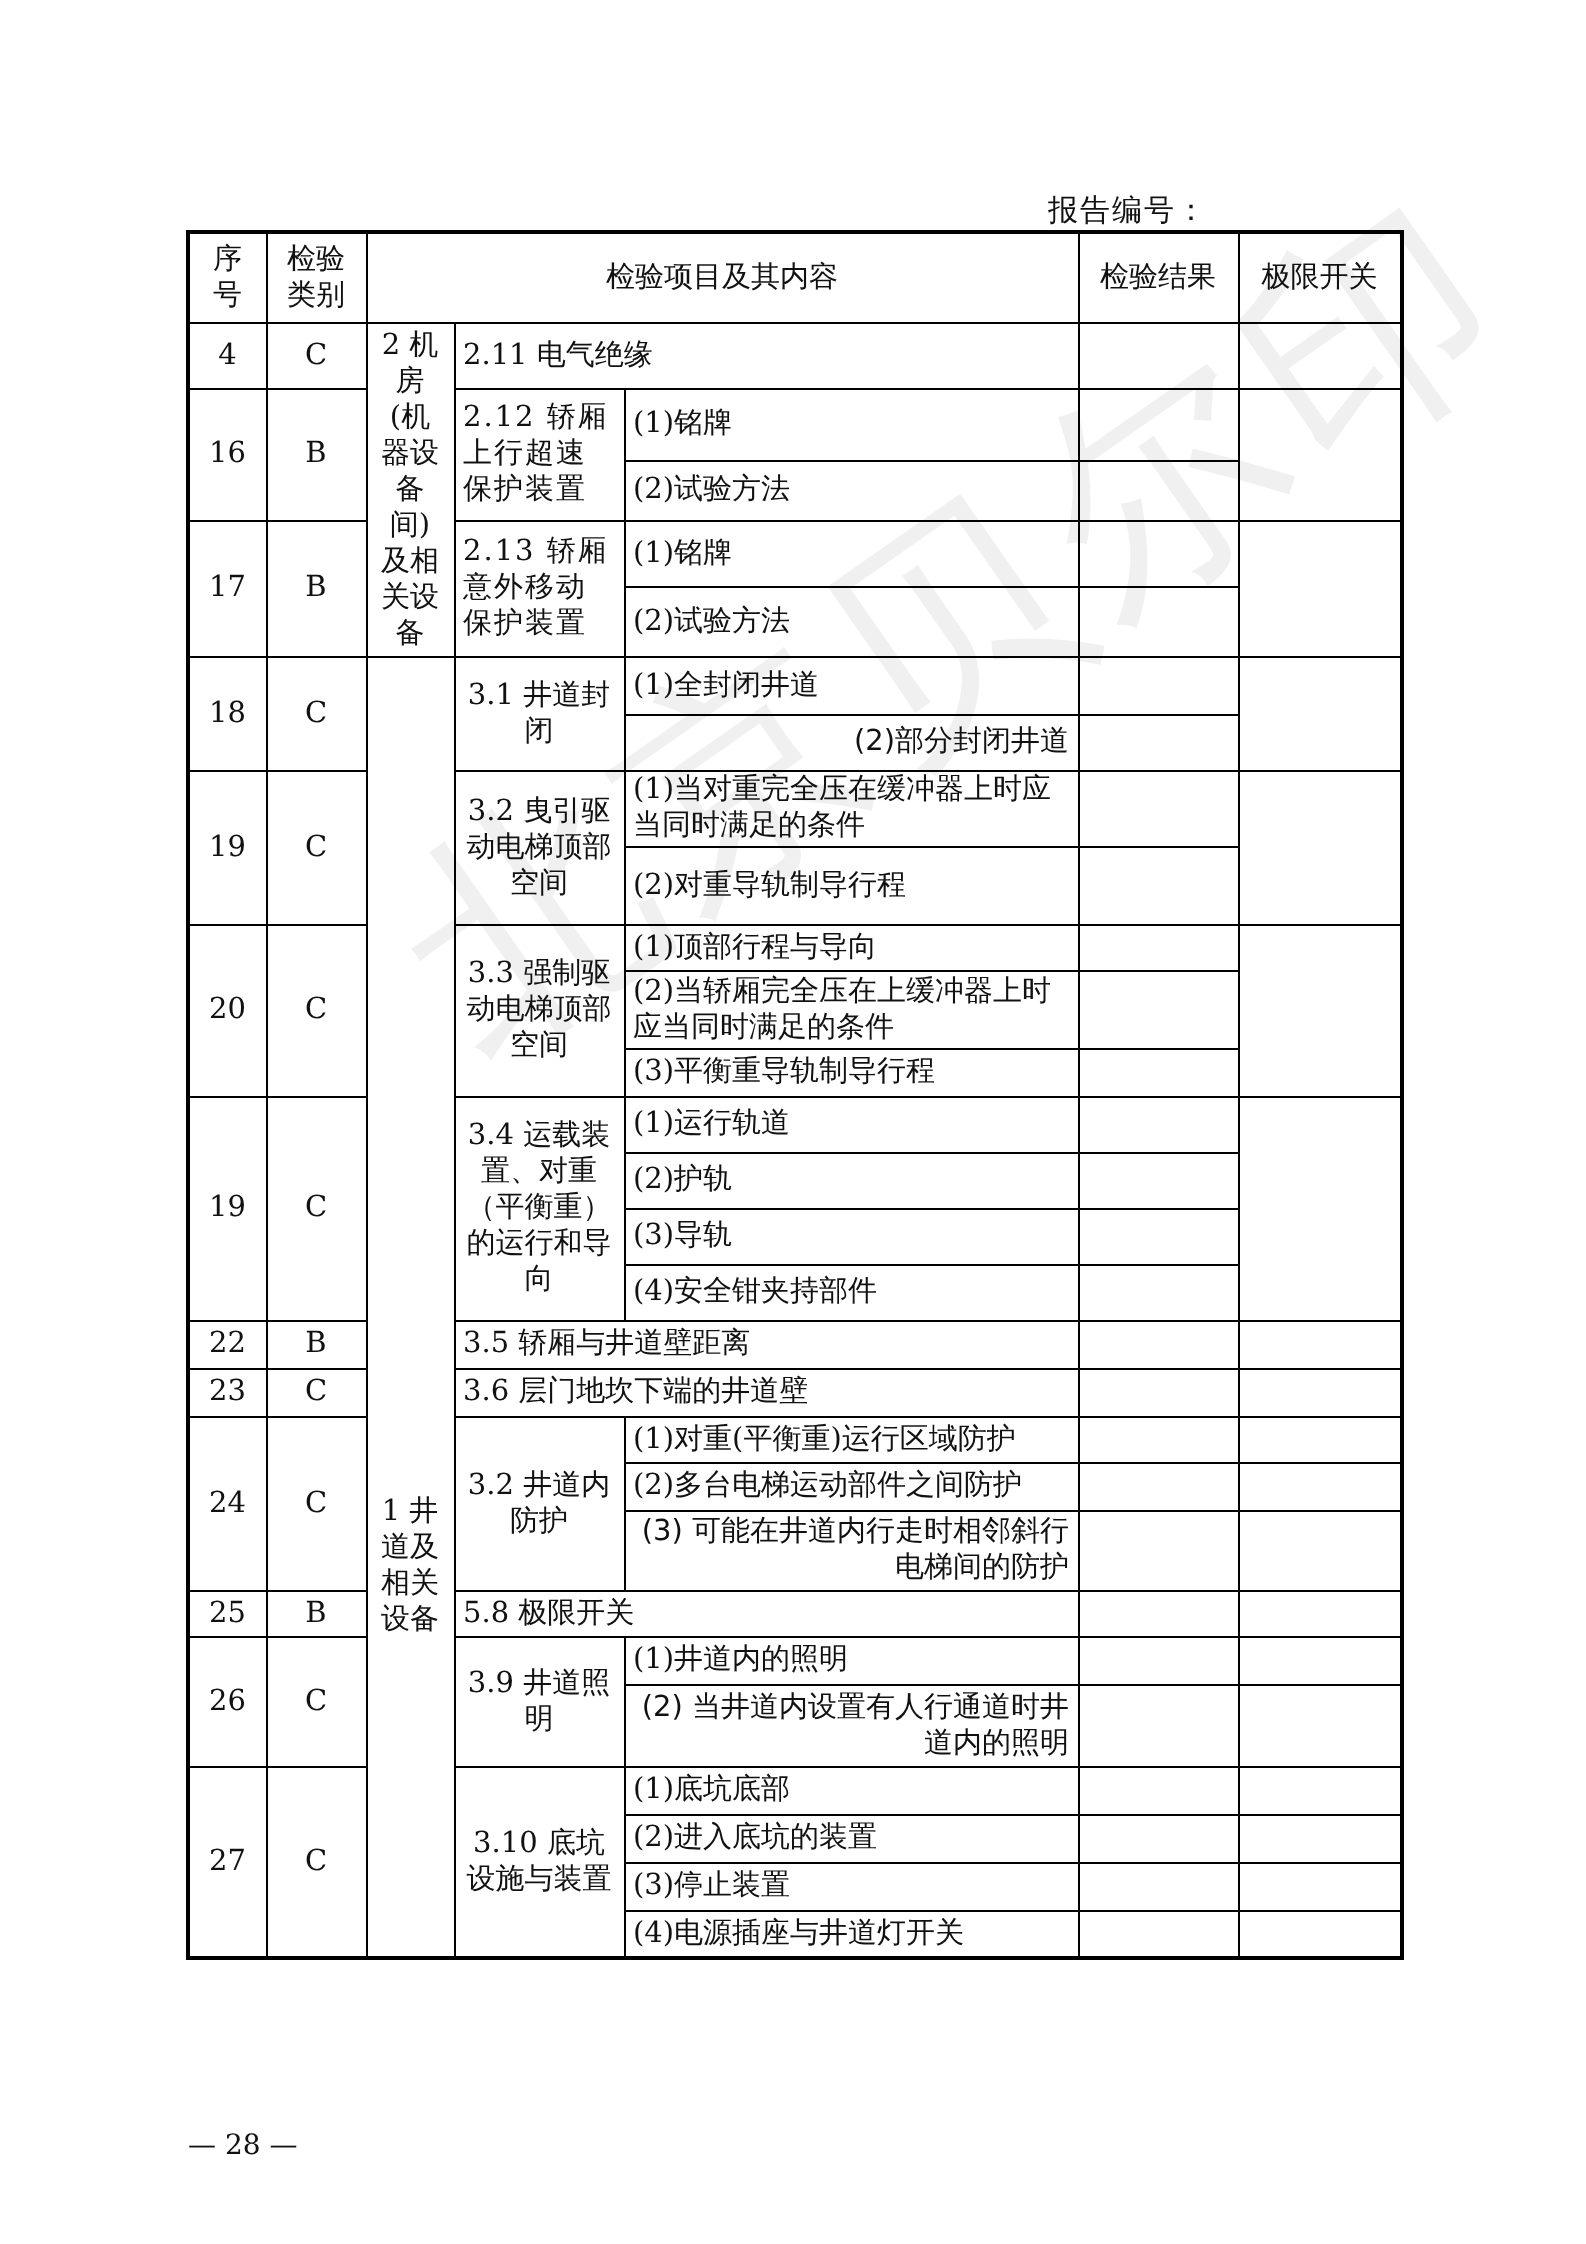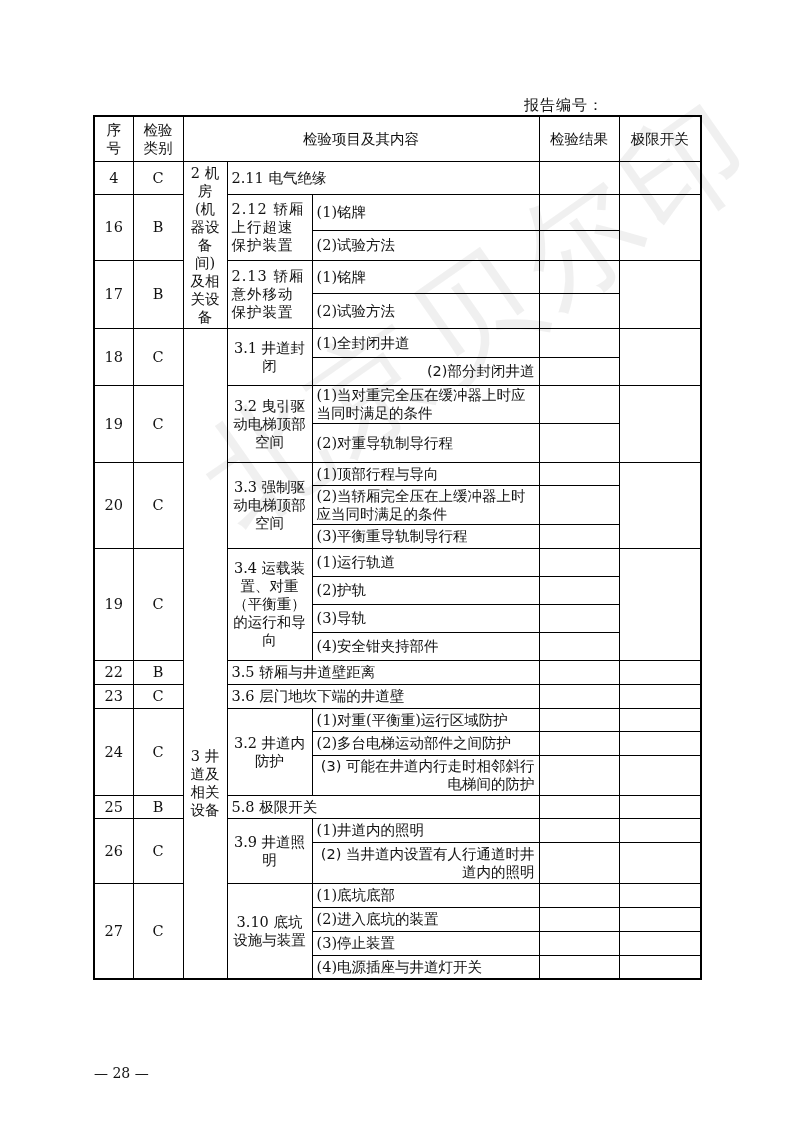--- a/index.html
+++ b/index.html
@@ -78,21 +78,21 @@
     <td rowspan="2"></td>
   </tr>
   <tr style="height:35px">
     <td class="l">(2)试验方法</td>
     <td></td>
   </tr>
 
   <tr style="height:29px">
     <td class="c" rowspan="2">18</td>
     <td class="c" rowspan="2">C</td>
-    <td class="c vert" rowspan="23" style="vertical-align:middle;padding-top:260px"><span style="display:inline-block;width:34px">3 井道及相关设备</span></td>
+    <td class="c vert" rowspan="23" style="vertical-align:middle;padding-top:260px"><span style="display:inline-block;width:34px">1 井道及相关设备</span></td>
     <td class="c" rowspan="2">3.1 井道封闭</td>
     <td class="l">(1)全封闭井道</td>
     <td></td>
     <td rowspan="2"></td>
   </tr>
   <tr style="height:28px">
     <td class="l bold">(2)部分封闭井道</td>
     <td></td>
   </tr>
 

